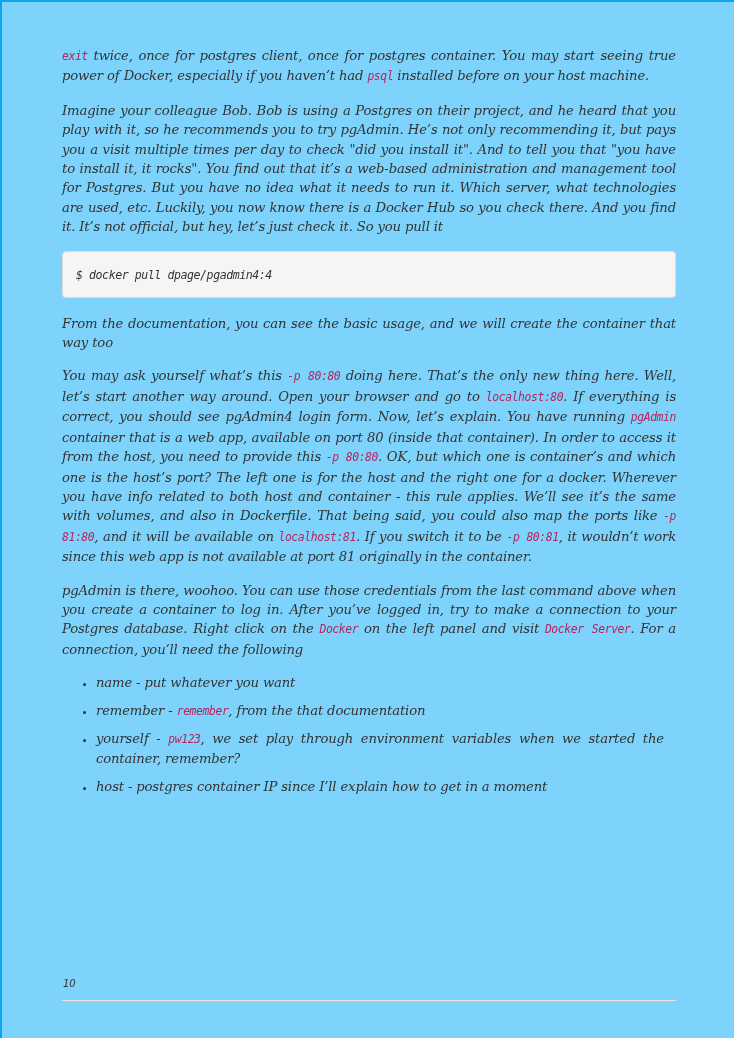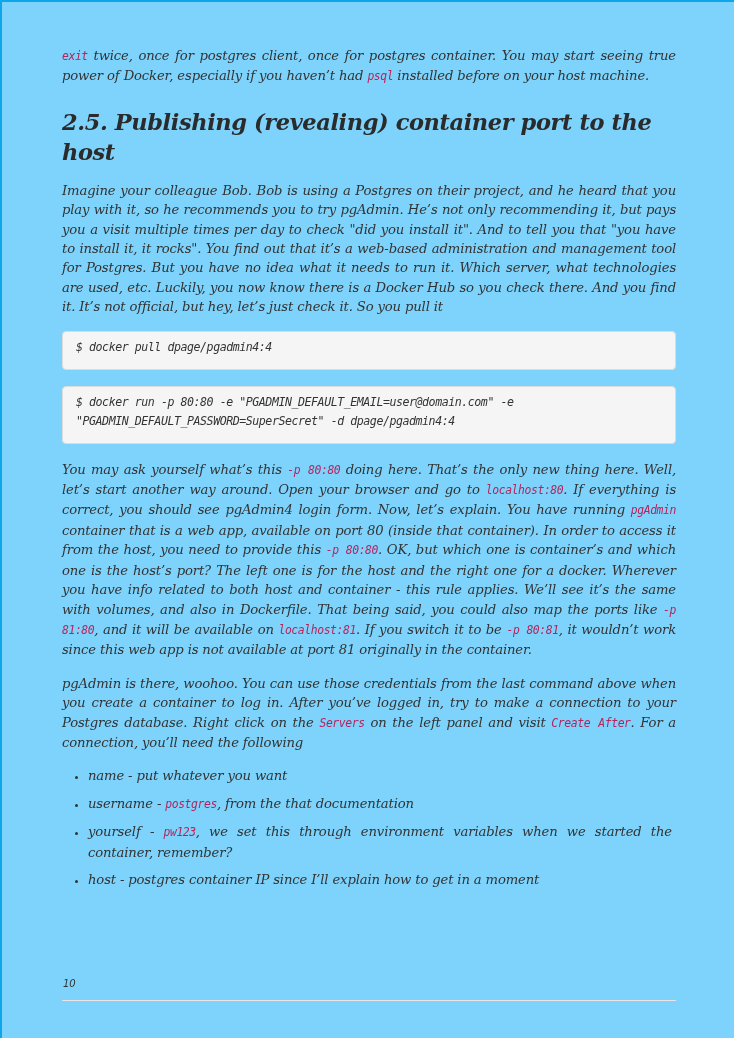--- a/index.html
+++ b/index.html
@@ -27,25 +27,25 @@
       letter-spacing: -0.4px;
     }
     h2 {
       font-family: "DejaVu Serif", serif;
       font-size: 22.5px; font-weight: bold; color: #2b2b2b;
       margin: 20px 0 14px 0; line-height: 30px; letter-spacing: -0.4px;
     }
     pre {
       margin: 0 0 16px 0;
       background: #f5f5f5; border: 1px solid #dcdcdc; border-radius: 4px;
-      padding: 6px 13px 12px 13px;
+      padding: 14px 13px 12px 13px;
       font-family: "DejaVu Sans Mono", monospace; font-size: 11.6px;
       line-height: 19px; color: #333; white-space: pre-wrap; letter-spacing: -0.45px;
     }
-    ul { margin: 4px; padding: 0 0 0 22px; }
+    ul { margin: 12px; padding: 0 0 0 22px; }
     li {
       font-size: 13.2px; line-height: 19.4px; text-align: justify;
       margin: 0 0 8px 0; letter-spacing: -0.15px;
     }
     li::marker { font-size: 11px; }
     .footer-rule {
       position: absolute; left: 60px; top: 998px; width: 614px; height: 1px; background: #e6e6e6;
     }
     .page-number {
       position: absolute; left: 61px; top: 976px;
@@ -53,37 +53,35 @@
     }
   </style>
 </head>
 <body>
 
 <div class="page">
   <div class="content">
 
     <p><code>exit</code><span> twice, once for postgres client, once for postgres container. You may start seeing true power of Docker, especially if you haven’t had </span><code>psql</code><span> installed before on your host machine.</span></p>
 
-    <h2>2.5. Publishing (revealing) container port to the host</h2>
 
     <p>Imagine your colleague Bob. Bob is using a Postgres on their project, and he heard that you play with it, so he recommends you to try pgAdmin. He’s not only recommending it, but pays you a visit multiple times per day to check "did you install it". And to tell you that "you have to install it, it rocks". You find out that it’s a web-based administration and management tool for Postgres. But you have no idea what it needs to run it. Which server, what technologies are used, etc. Luckily, you now know there is a Docker Hub so you check there. And you find it. It’s not official, but hey, let’s just check it. So you pull it</p>
 
     <pre>$ docker pull dpage/pgadmin4:4</pre>
 
+    <p>From the documentation, you can see the basic usage, and we will create the container that way too</p>
 
-    <pre>$ docker run -p 80:80 -e "PGADMIN_DEFAULT_EMAIL=user@domain.com" -e
-"PGADMIN_DEFAULT_PASSWORD=SuperSecret" -d dpage/pgadmin4:4</pre>
 
     <p><span>You may ask yourself what’s this </span><code>-p 80:80</code><span> doing here. That’s the only new thing here. Well, let’s start another way around. Open your browser and go to </span><code>localhost:80</code><span>. If everything is correct, you should see pgAdmin4 login form. Now, let’s explain. You have running </span><code>pgAdmin</code><span> container that is a web app, available on port 80 (inside that container). In order to access it from the host, you need to provide this </span><code>-p 80:80</code><span>. OK, but which one is container’s and which one is the host’s port? The left one is for the host and the right one for a docker. Wherever you have info related to both host and container - this rule applies. We’ll see it’s the same with volumes, and also in Dockerfile. That being said, you could also map the ports like </span><code>-p 81:80</code><span>, and it will be available on </span><code>localhost:81</code><span>. If you switch it to be </span><code>-p 80:81</code><span>, it wouldn’t work since this web app is not available at port 81 originally in the container.</span></p>
 
-    <p><span>pgAdmin is there, woohoo. You can use those credentials from the last command above when you create a container to log in. After you’ve logged in, try to make a connection to your Postgres database. Right click on the </span><code>Servers</code><span> on the left panel and visit </span><code>Create After</code><span>. For a connection, you’ll need the following</span></p>
+    <p><span>pgAdmin is there, woohoo. You can use those credentials from the last command above when you create a container to log in. After you’ve logged in, try to make a connection to your Postgres database. Right click on the </span><code>Docker</code><span> on the left panel and visit </span><code>Docker Server</code><span>. For a connection, you’ll need the following</span></p>
 
     <ul>
       <li><span>name - put whatever you want</span></li>
-      <li><span>username - </span><code>postgres</code><span>, from the that documentation</span></li>
-      <li><span>yourself - </span><code>pw123</code><span>, we set this through environment variables when we started the container, remember?</span></li>
+      <li><span>remember - </span><code>remember</code><span>, from the that documentation</span></li>
+      <li><span>yourself - </span><code>pw123</code><span>, we set play through environment variables when we started the container, remember?</span></li>
       <li><span>host - postgres container IP since I’ll explain how to get in a moment</span></li>
     </ul>
   </div>
 
   <div class="footer-rule"></div>
   <div class="page-number">10</div>
 </div>
 
 </body></html>

